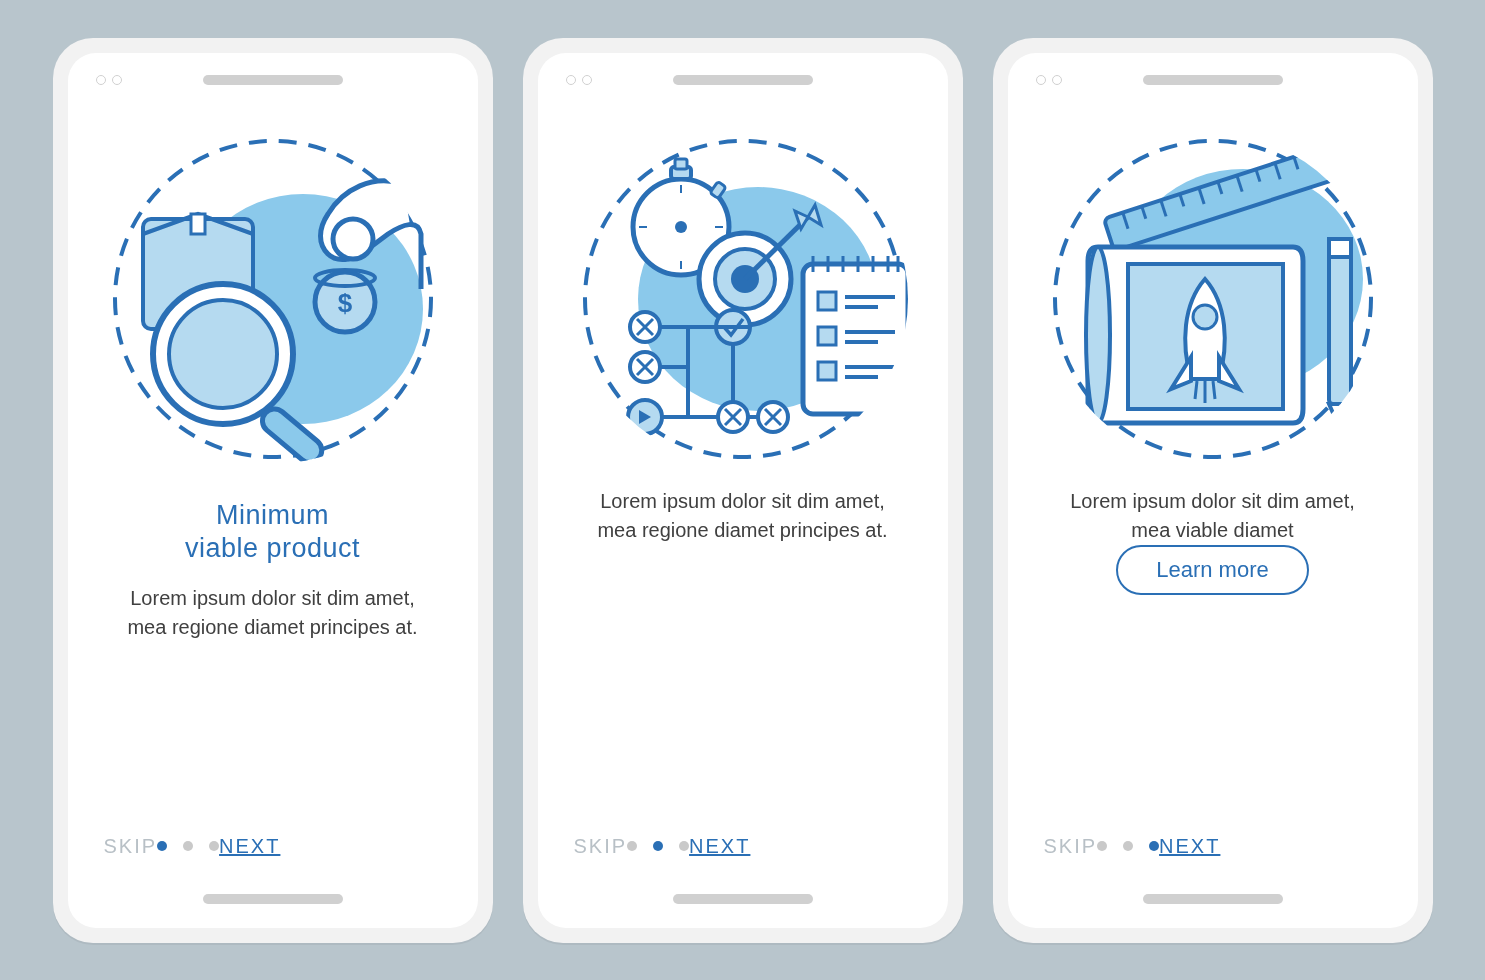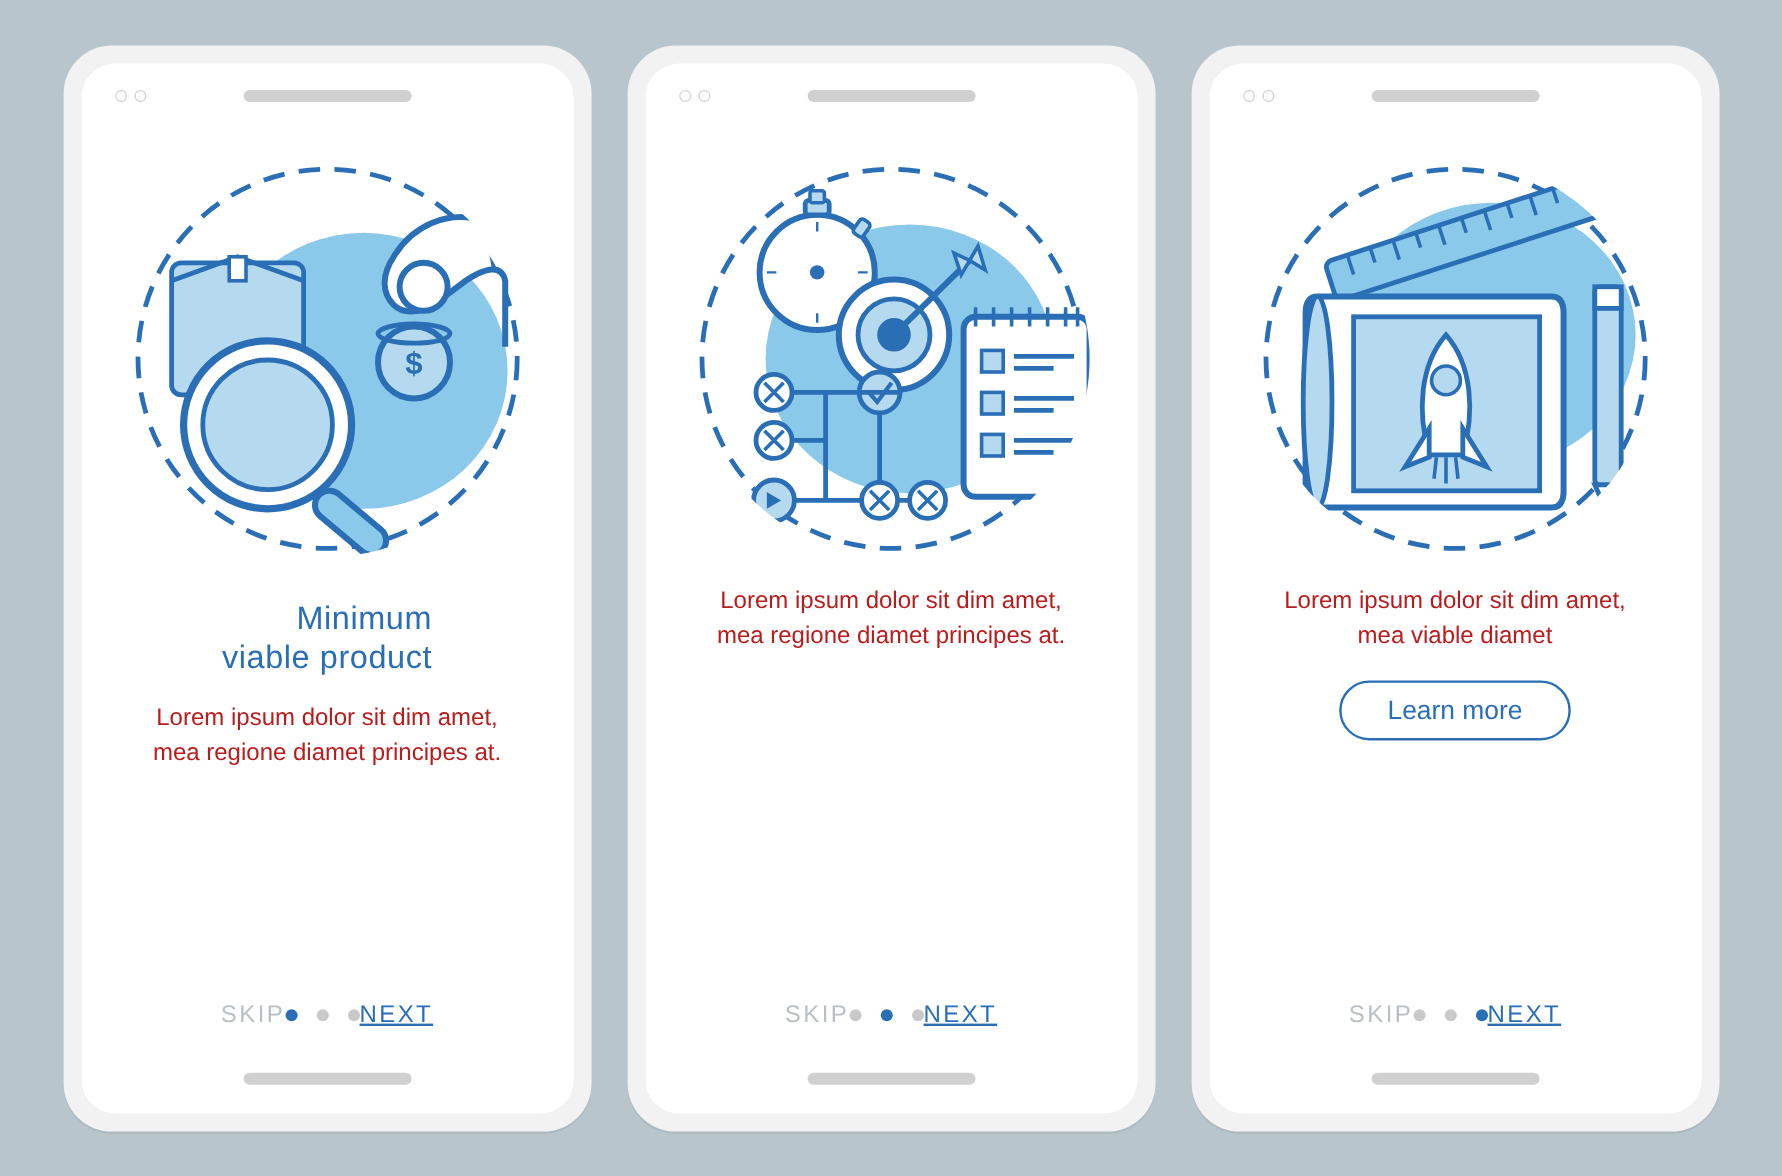--- a/index.html
+++ b/index.html
@@ -60,54 +60,53 @@
     margin-top: 44px;
     width: 340px;
     height: 340px;
     display: flex;
     align-items: center;
     justify-content: center;
   }
   .illustration svg { width: 100%; height: 100%; }
   .title {
     margin-top: 30px;
-    text-align: right;
+    text-align: center;
     font-size: 27px;
     font-weight: 400;
     color: #2a6fb5;
     letter-spacing: 0.5px;
     line-height: 1.25;
     padding: 0 40px;
     white-space: pre-line;
   }
   .body {
     margin-top: 18px;
     text-align: center;
     font-size: 20px;
-    color: #b91c1c;
+    color: #404040;
     line-height: 1.45;
     padding: 0 44px;
   }
   .cta {
-    margin-top: 22px;
     border: 2px solid #2a6fb5;
     color: #2a6fb5;
     background: #fff;
     border-radius: 30px;
     padding: 10px 38px;
     font-size: 22px;
     cursor: pointer;
   }
   .footer {
     position: absolute;
     bottom: 70px;
     left: 0; right: 0;
     display: flex;
     align-items: center;
-    justify-content: center;
+    justify-content: flex-start;
     padding: 0 36px;
   }
   .skip {
     font-size: 20px;
     letter-spacing: 2px;
     color: #b8c0c6;
     cursor: pointer;
   }
   .next {
     font-size: 20px;

